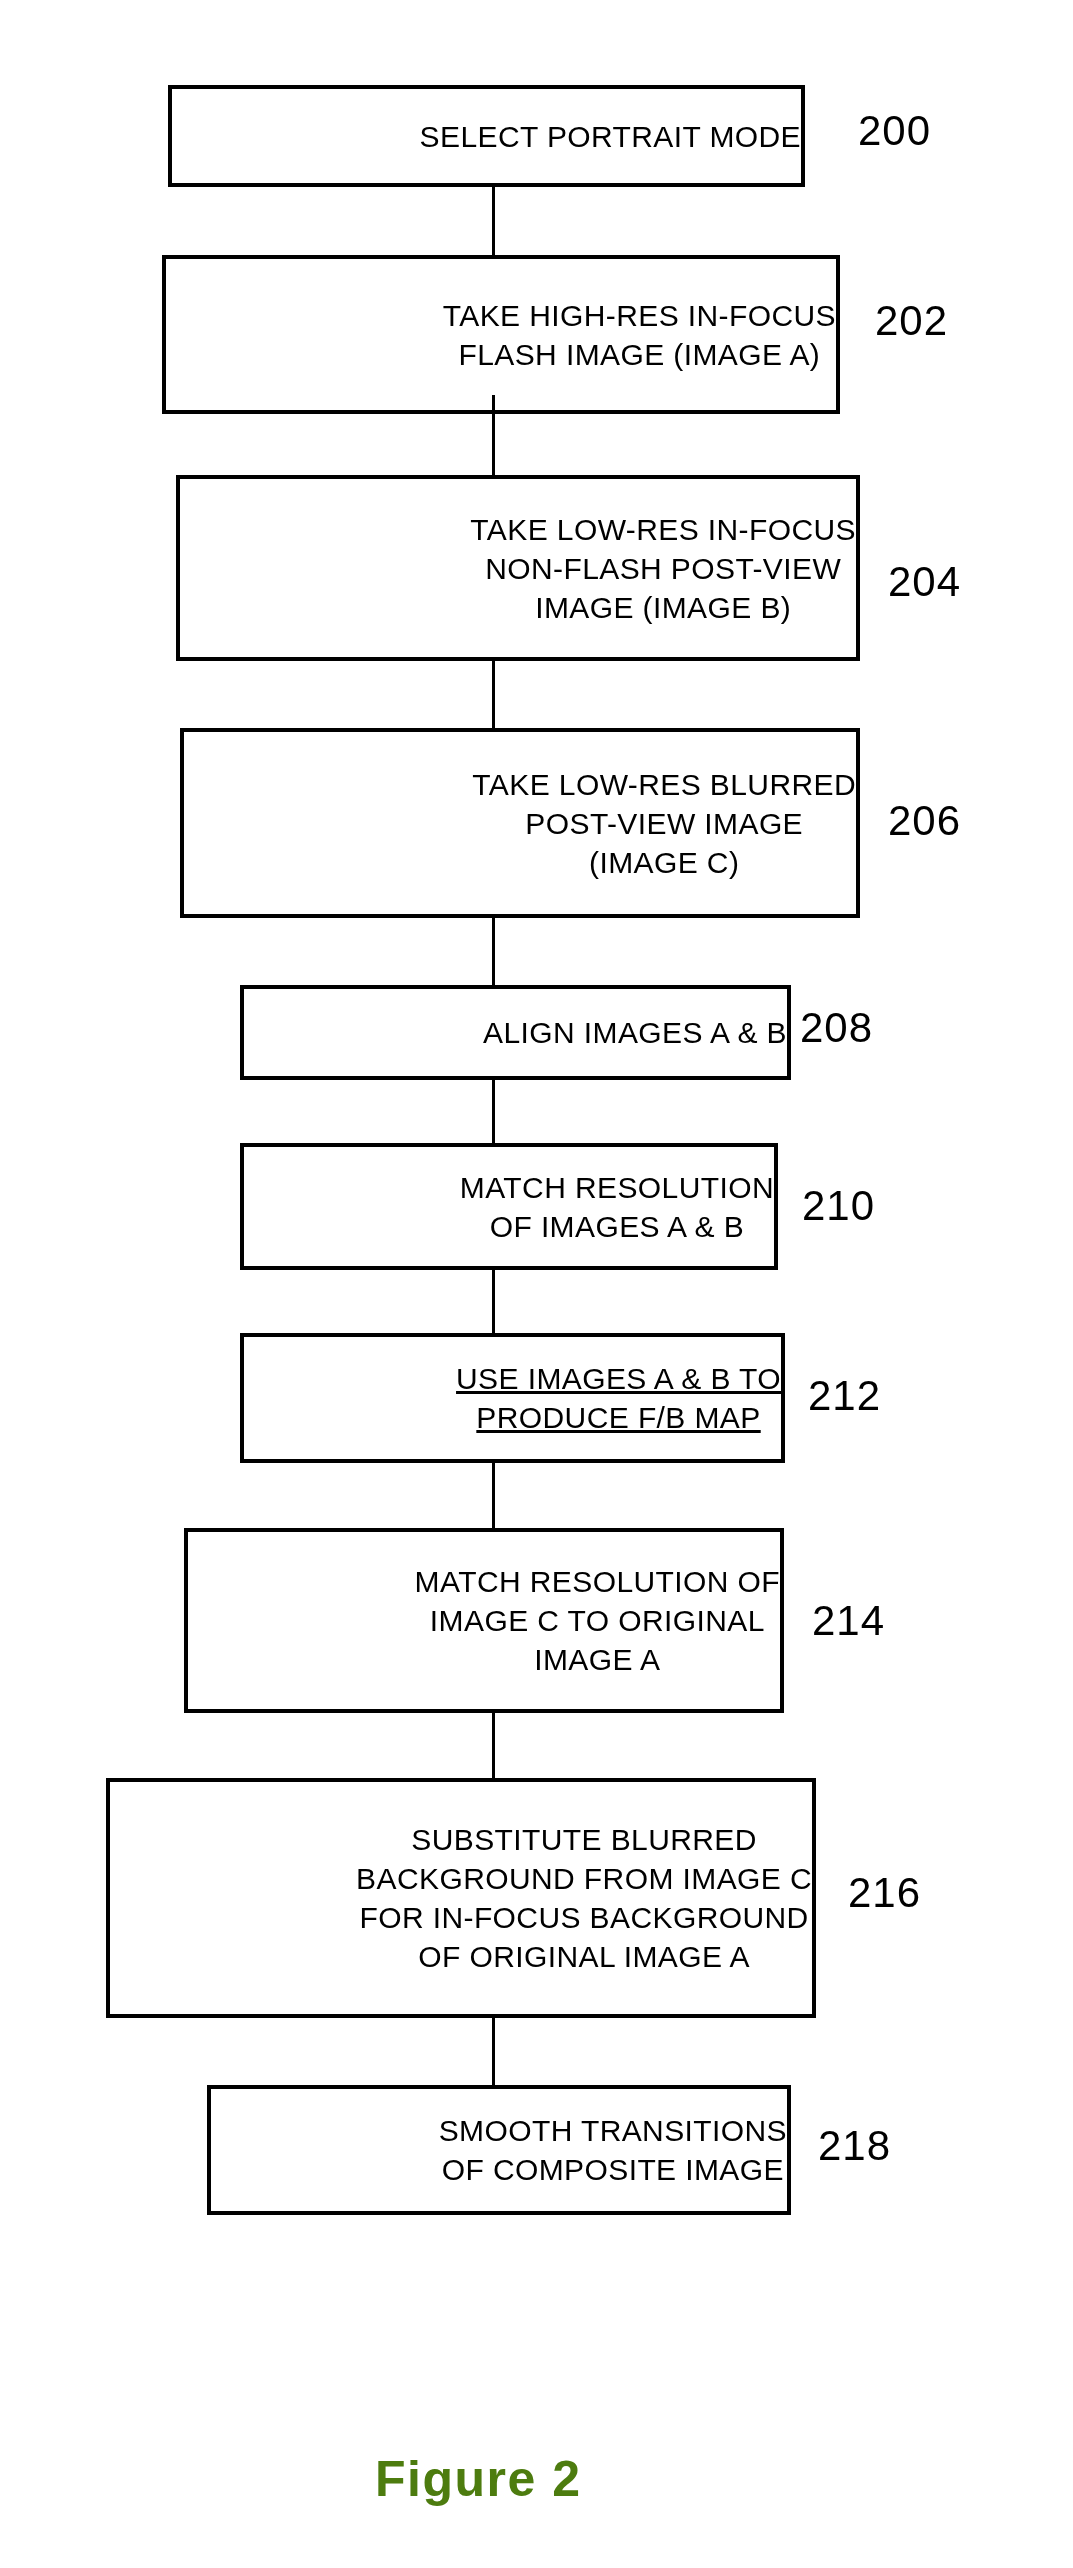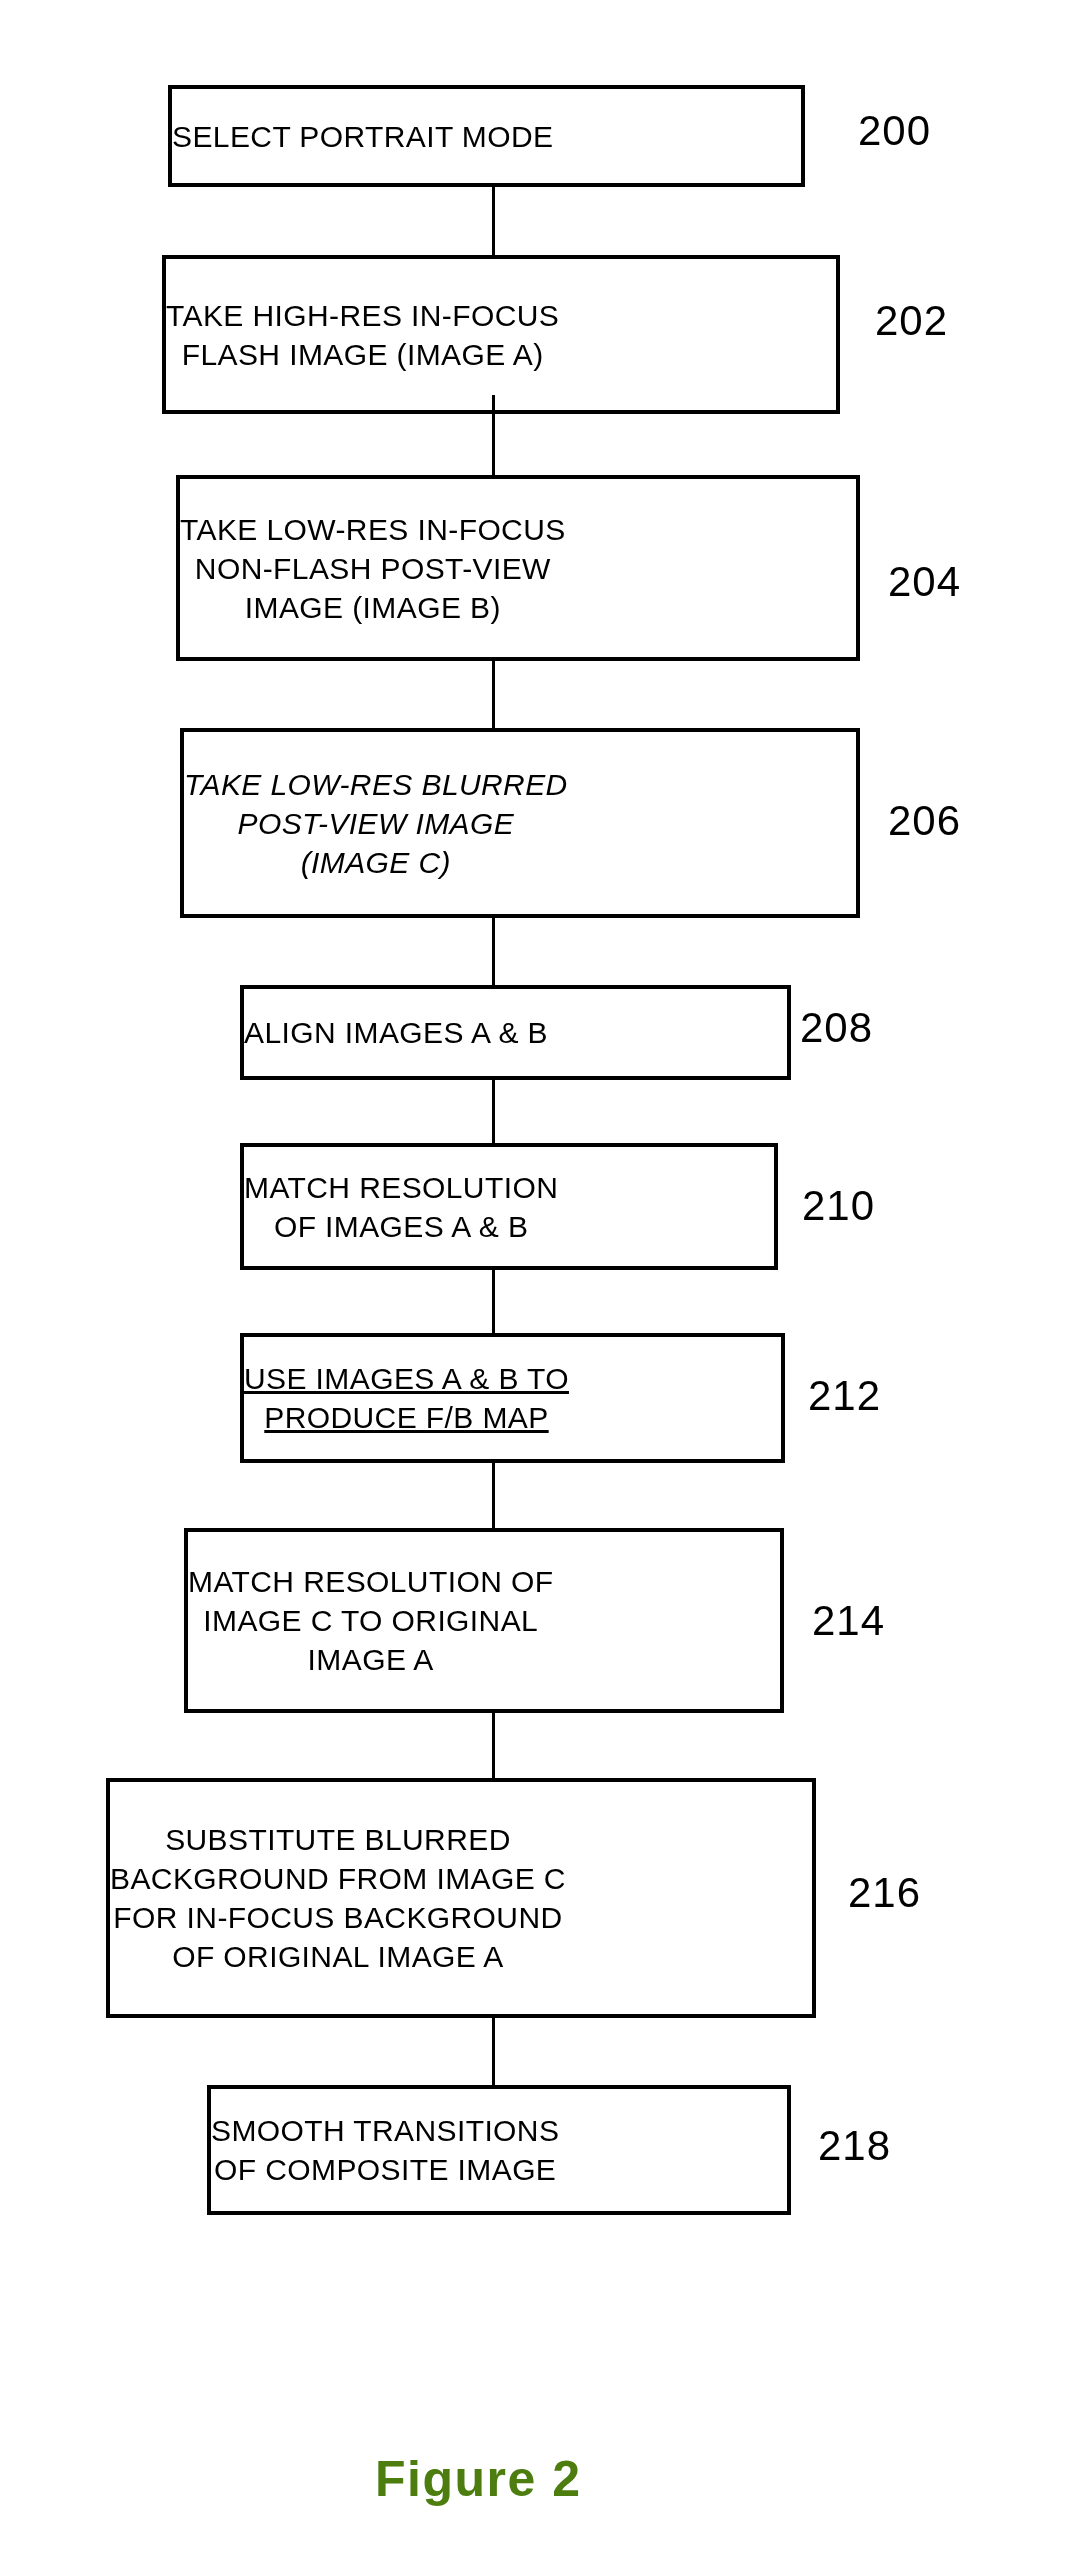--- a/index.html
+++ b/index.html
@@ -22,21 +22,21 @@
     width: 1073px;
     height: 2568px;
   }
   .node {
     position: absolute;
     border: 4px solid #000;
     background: #fff;
     box-sizing: border-box;
     display: flex;
     align-items: center;
-    justify-content: flex-start;
+    justify-content: flex-end;
     text-align: center;
   }
   .node-text {
     font-size: 30px;
     line-height: 1.30;
     letter-spacing: 0.4px;
     white-space: pre-line;
     font-weight: 400;
     color: #000;
   }
@@ -81,21 +81,21 @@
   <div class="connector" style="left:492px; top:395px; height:80px;"></div>
 
   <div class="node" style="left:176px; top:475px; width:684px; height:186px;">
     <div class="node-text">TAKE LOW-RES  IN-FOCUS
 NON-FLASH POST-VIEW
 IMAGE (IMAGE B)</div>
   </div>
   <div class="ref-label" style="left:888px; top:545px;margin-top:16px;">204</div>
   <div class="connector" style="left:492px; top:661px; height:67px;"></div>
 
-  <div class="node" style="left:180px; top:728px; width:680px; height:190px;font-style:italic;">
+  <div class="node" style="left:180px; top:728px; width:680px; height:190px;">
     <div class="node-text">TAKE  LOW-RES  BLURRED
 POST-VIEW  IMAGE
 (IMAGE C)</div>
   </div>
   <div class="ref-label" style="left:888px; top:800px;">206</div>
   <div class="connector" style="left:492px; top:918px; height:67px;"></div>
 
   <div class="node" style="left:240px; top:985px; width:551px; height:95px;">
     <div class="node-text">ALIGN IMAGES A &amp; B</div>
   </div>

